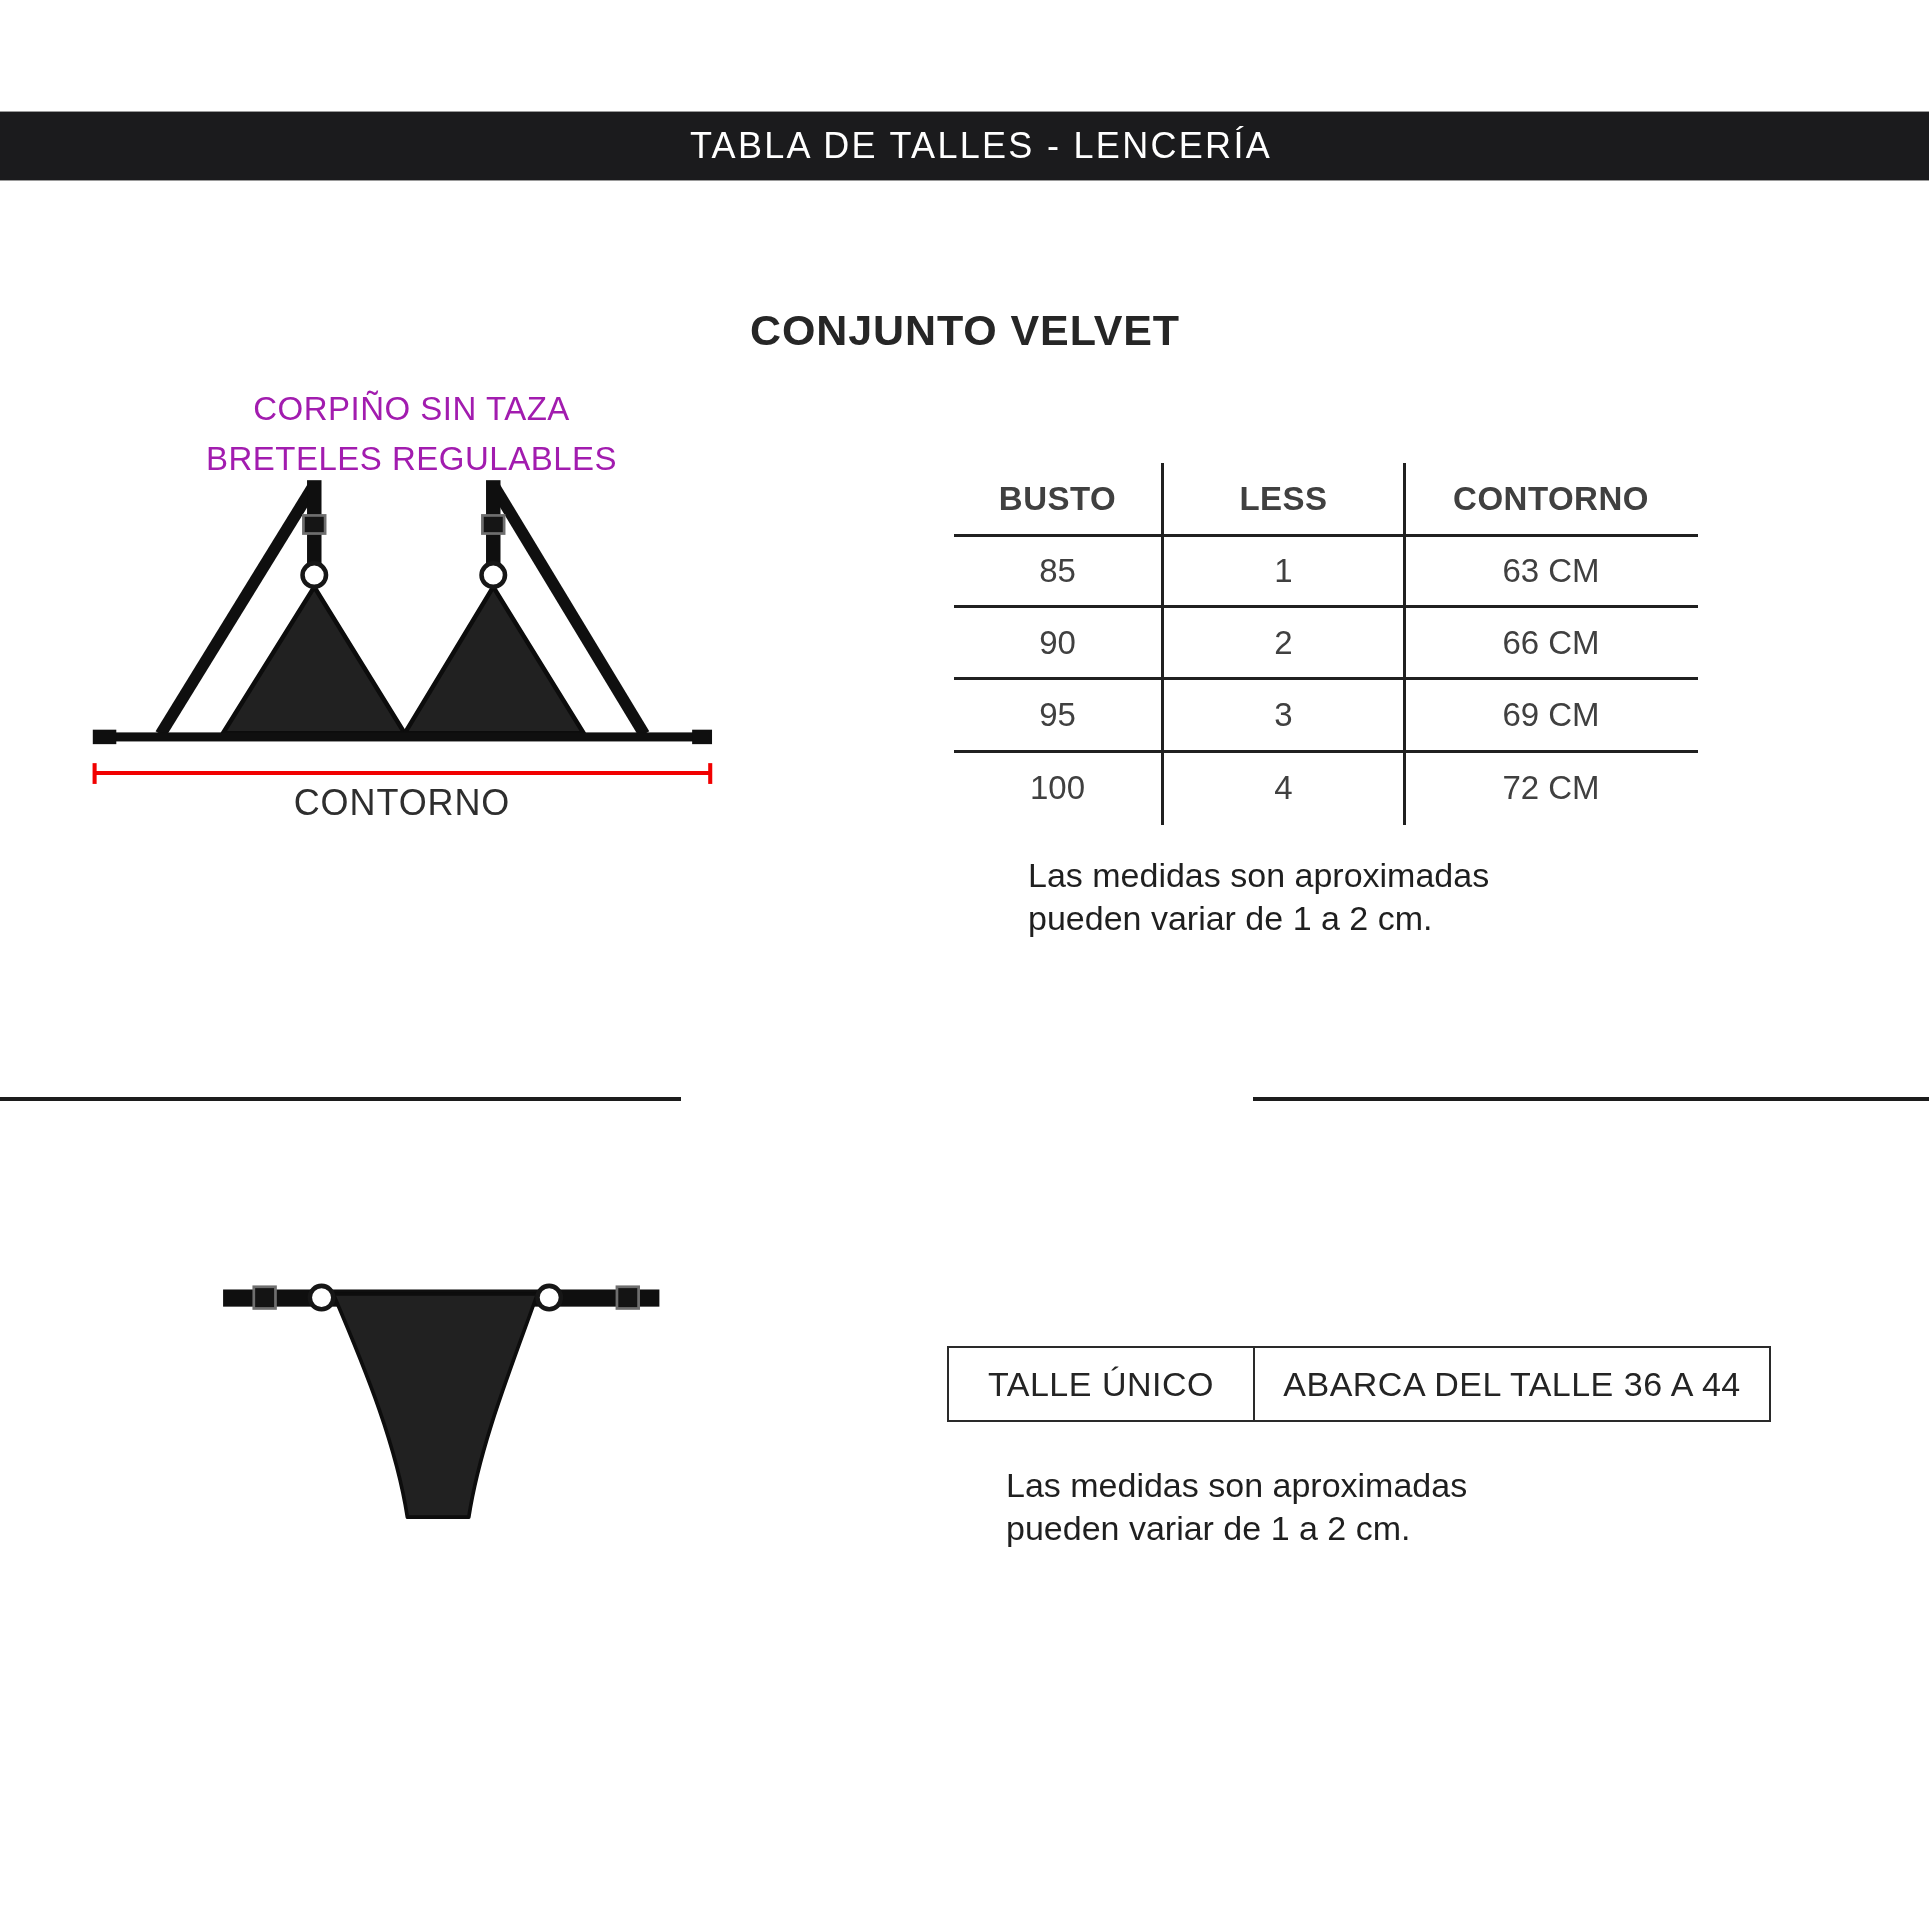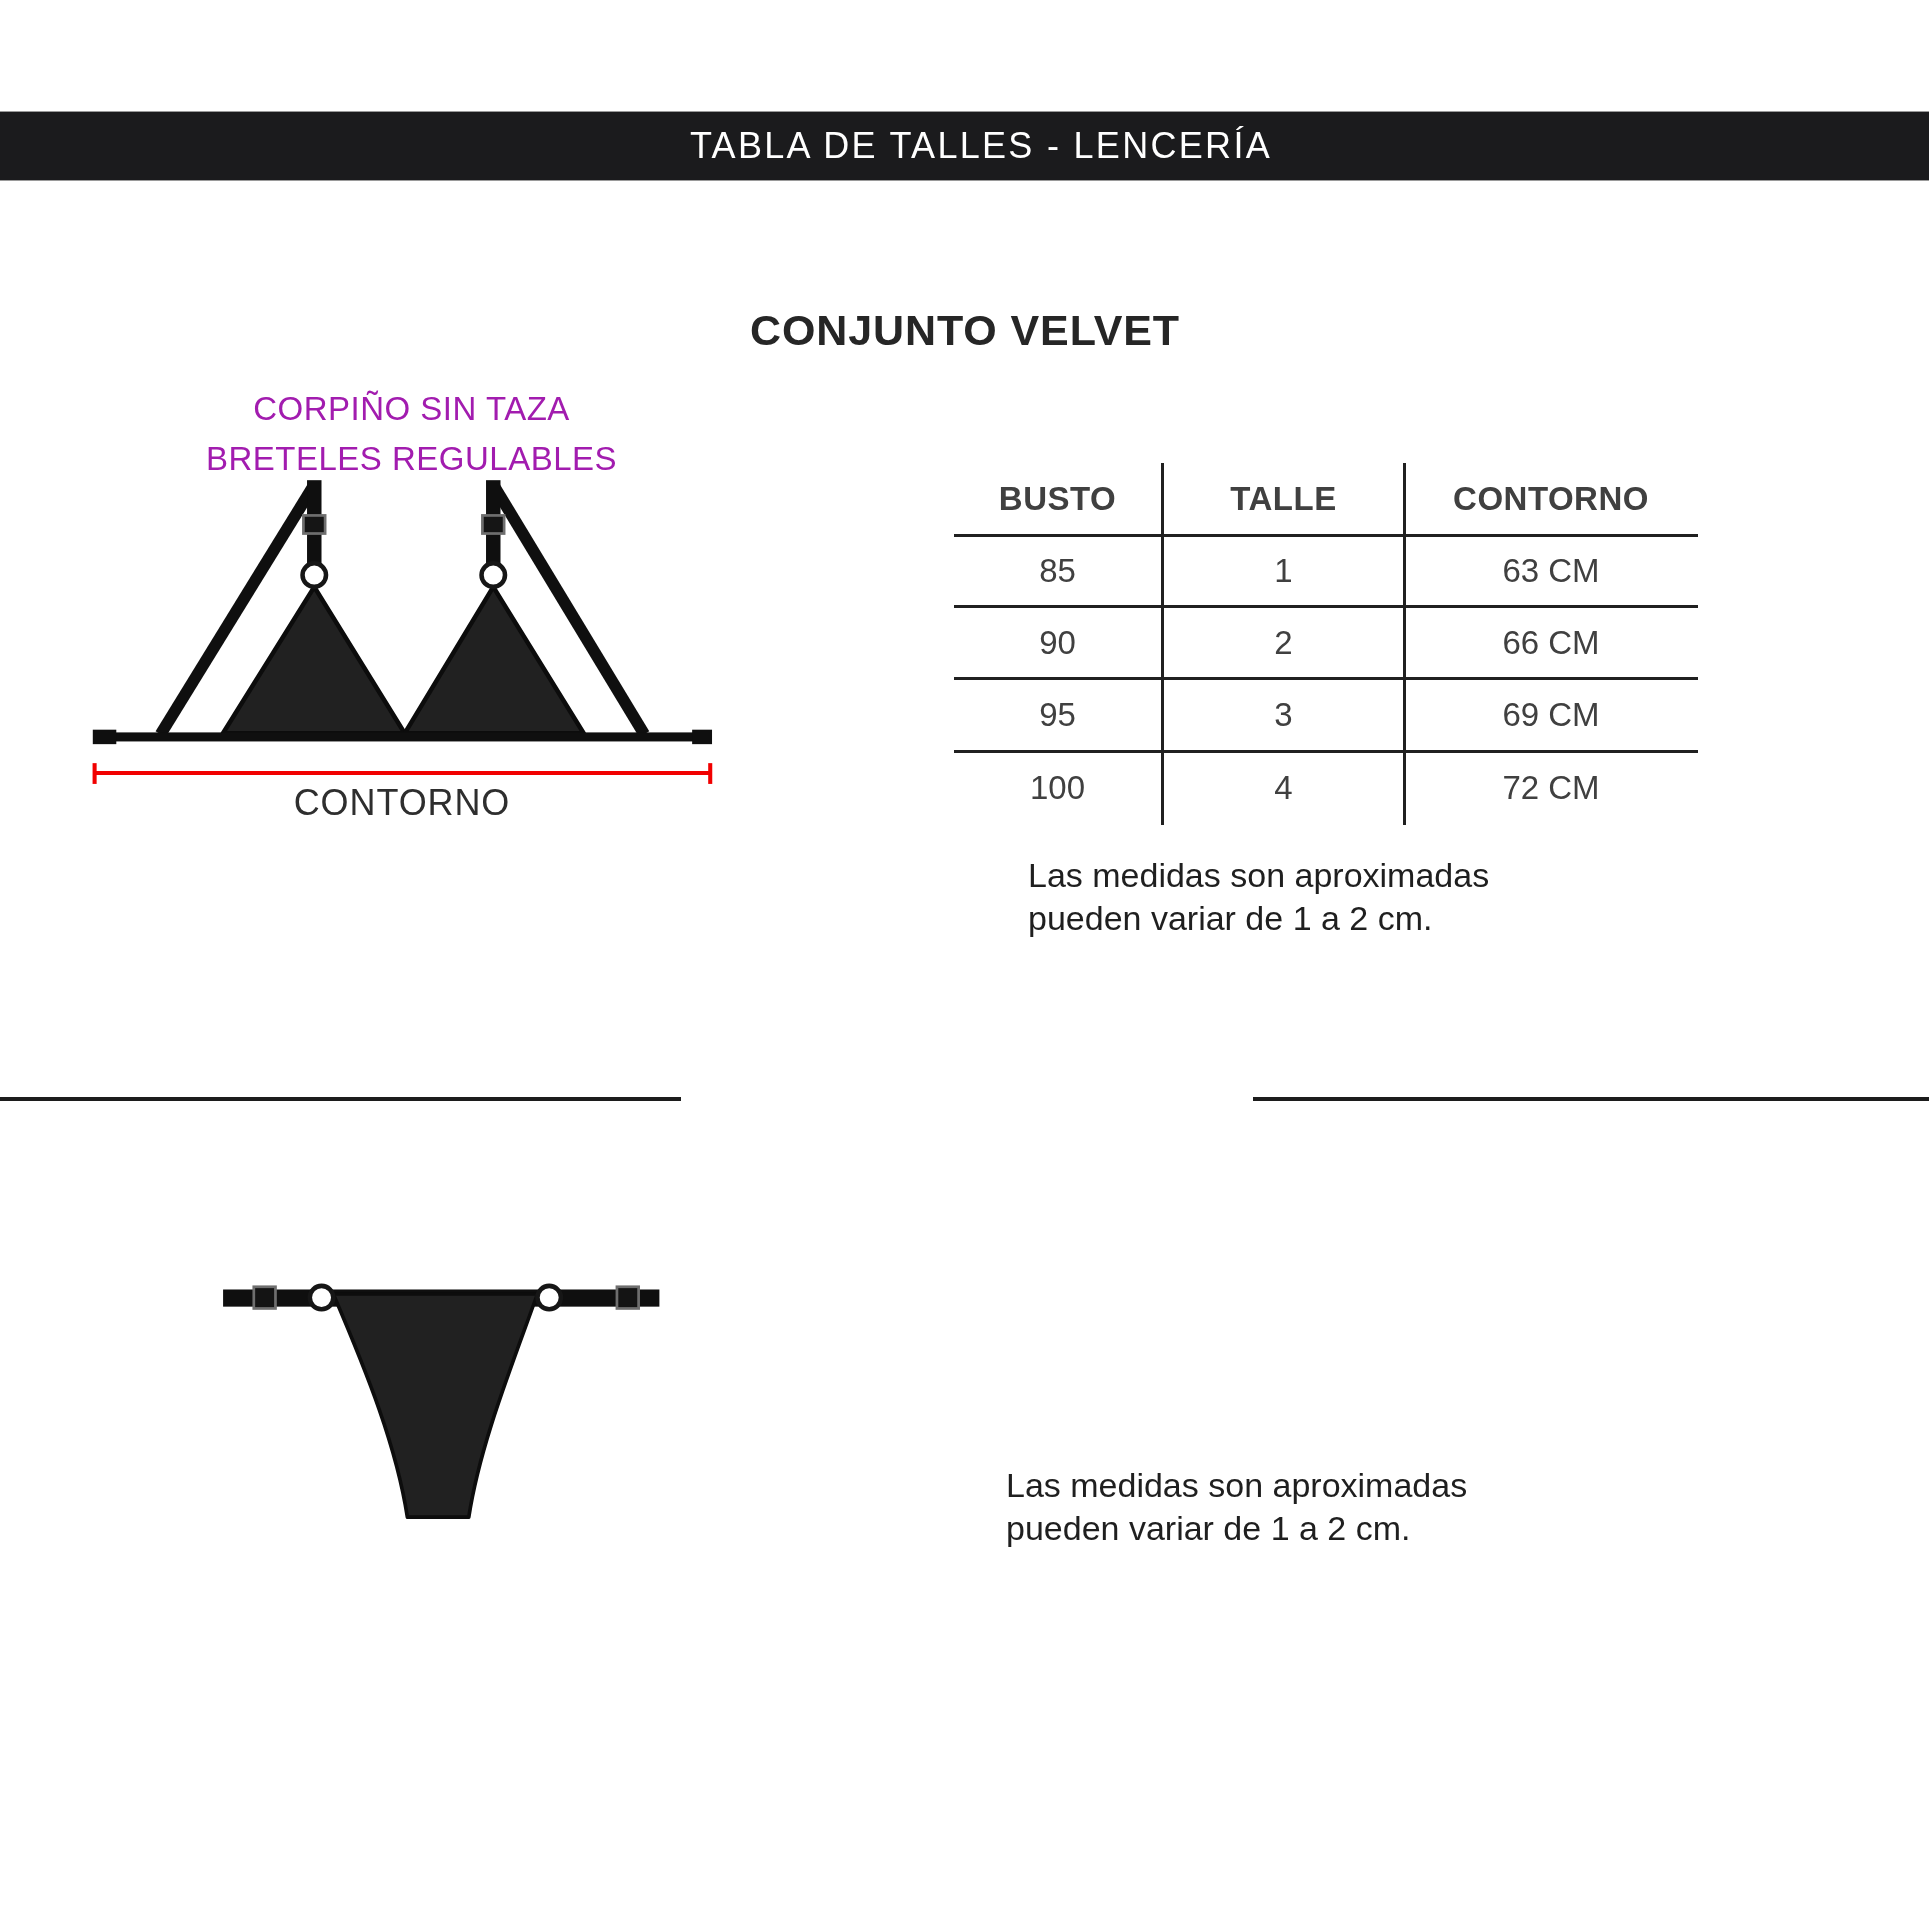--- a/index.html
+++ b/index.html
@@ -142,21 +142,21 @@
 
   <div class="abs size-table">
     <div class="vline v1"></div>
     <div class="vline v2"></div>
     <div class="hline h1"></div>
     <div class="hline h2"></div>
     <div class="hline h3"></div>
     <div class="hline h4"></div>
 
     <div class="cell hdr col0 rowh">BUSTO</div>
-    <div class="cell hdr col1 rowh">TALLE</div>
+    <div class="cell hdr col1 rowh">LESS</div>
     <div class="cell hdr col2 rowh">CONTORNO</div>
 
     <div class="cell col0 row0">85</div>
     <div class="cell col1 row0">1</div>
     <div class="cell col2 row0">63 CM</div>
 
     <div class="cell col0 row1">90</div>
     <div class="cell col1 row1">2</div>
     <div class="cell col2 row1">66 CM</div>
 
@@ -184,20 +184,24 @@
 
     <rect x="80" y="23" width="24" height="24" fill="#141414" stroke="#6e6e6e" stroke-width="3"></rect>
     <rect x="482" y="23" width="24" height="24" fill="#141414" stroke="#6e6e6e" stroke-width="3"></rect>
 
     <path d="M168,31 L394,31 C362,120 330,200 318,278 L250,278 C238,200 206,120 168,31 Z" fill="#212121" stroke="#0d0d0d" stroke-width="4" stroke-linejoin="round"></path>
 
     <circle cx="155" cy="35" r="13" fill="#ffffff" stroke="#161616" stroke-width="5"></circle>
     <circle cx="407" cy="35" r="13" fill="#ffffff" stroke="#161616" stroke-width="5"></circle>
   </svg>
 
+  <div class="abs one-size-box">
+    <div class="cell size">TALLE ÚNICO</div>
+    <div class="cell range">ABARCA DEL TALLE 36 A 44</div>
+  </div>
 
   <div class="abs notes lower">
     <span>Las medidas son aproximadas</span>
     <span>pueden variar de 1 a 2 cm.</span>
   </div>
 
 </div>
 
 
 </body></html>

